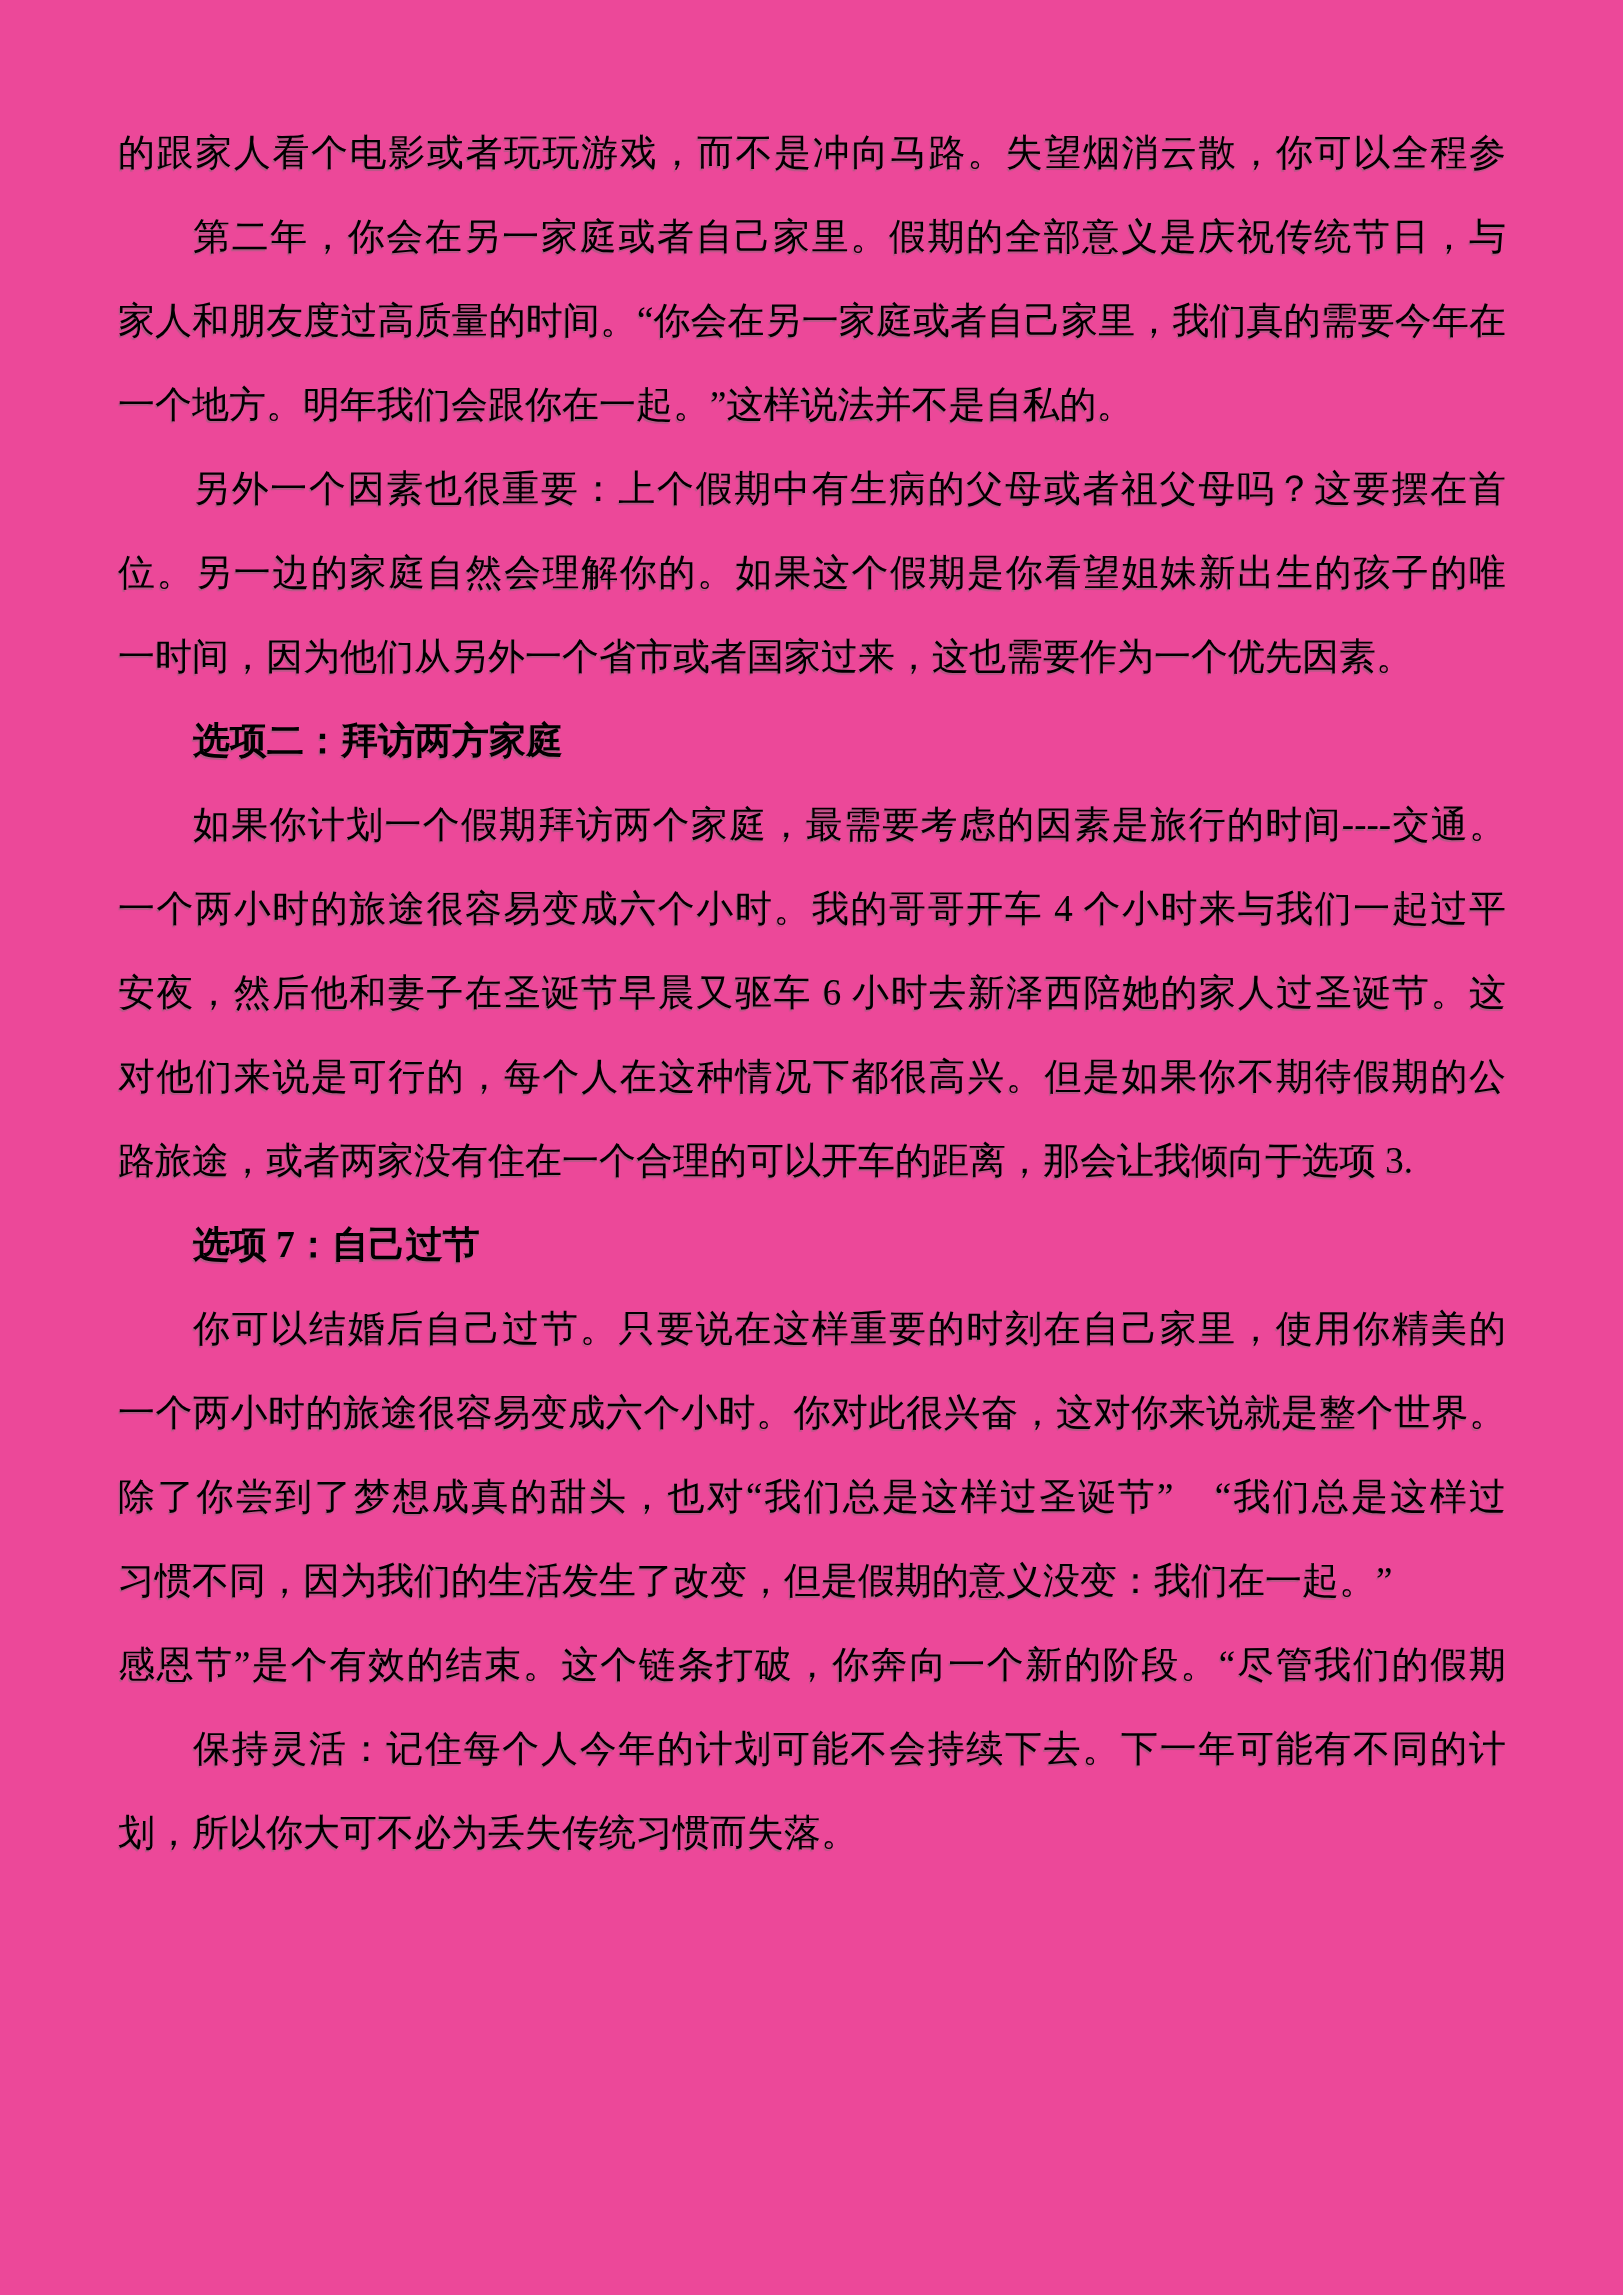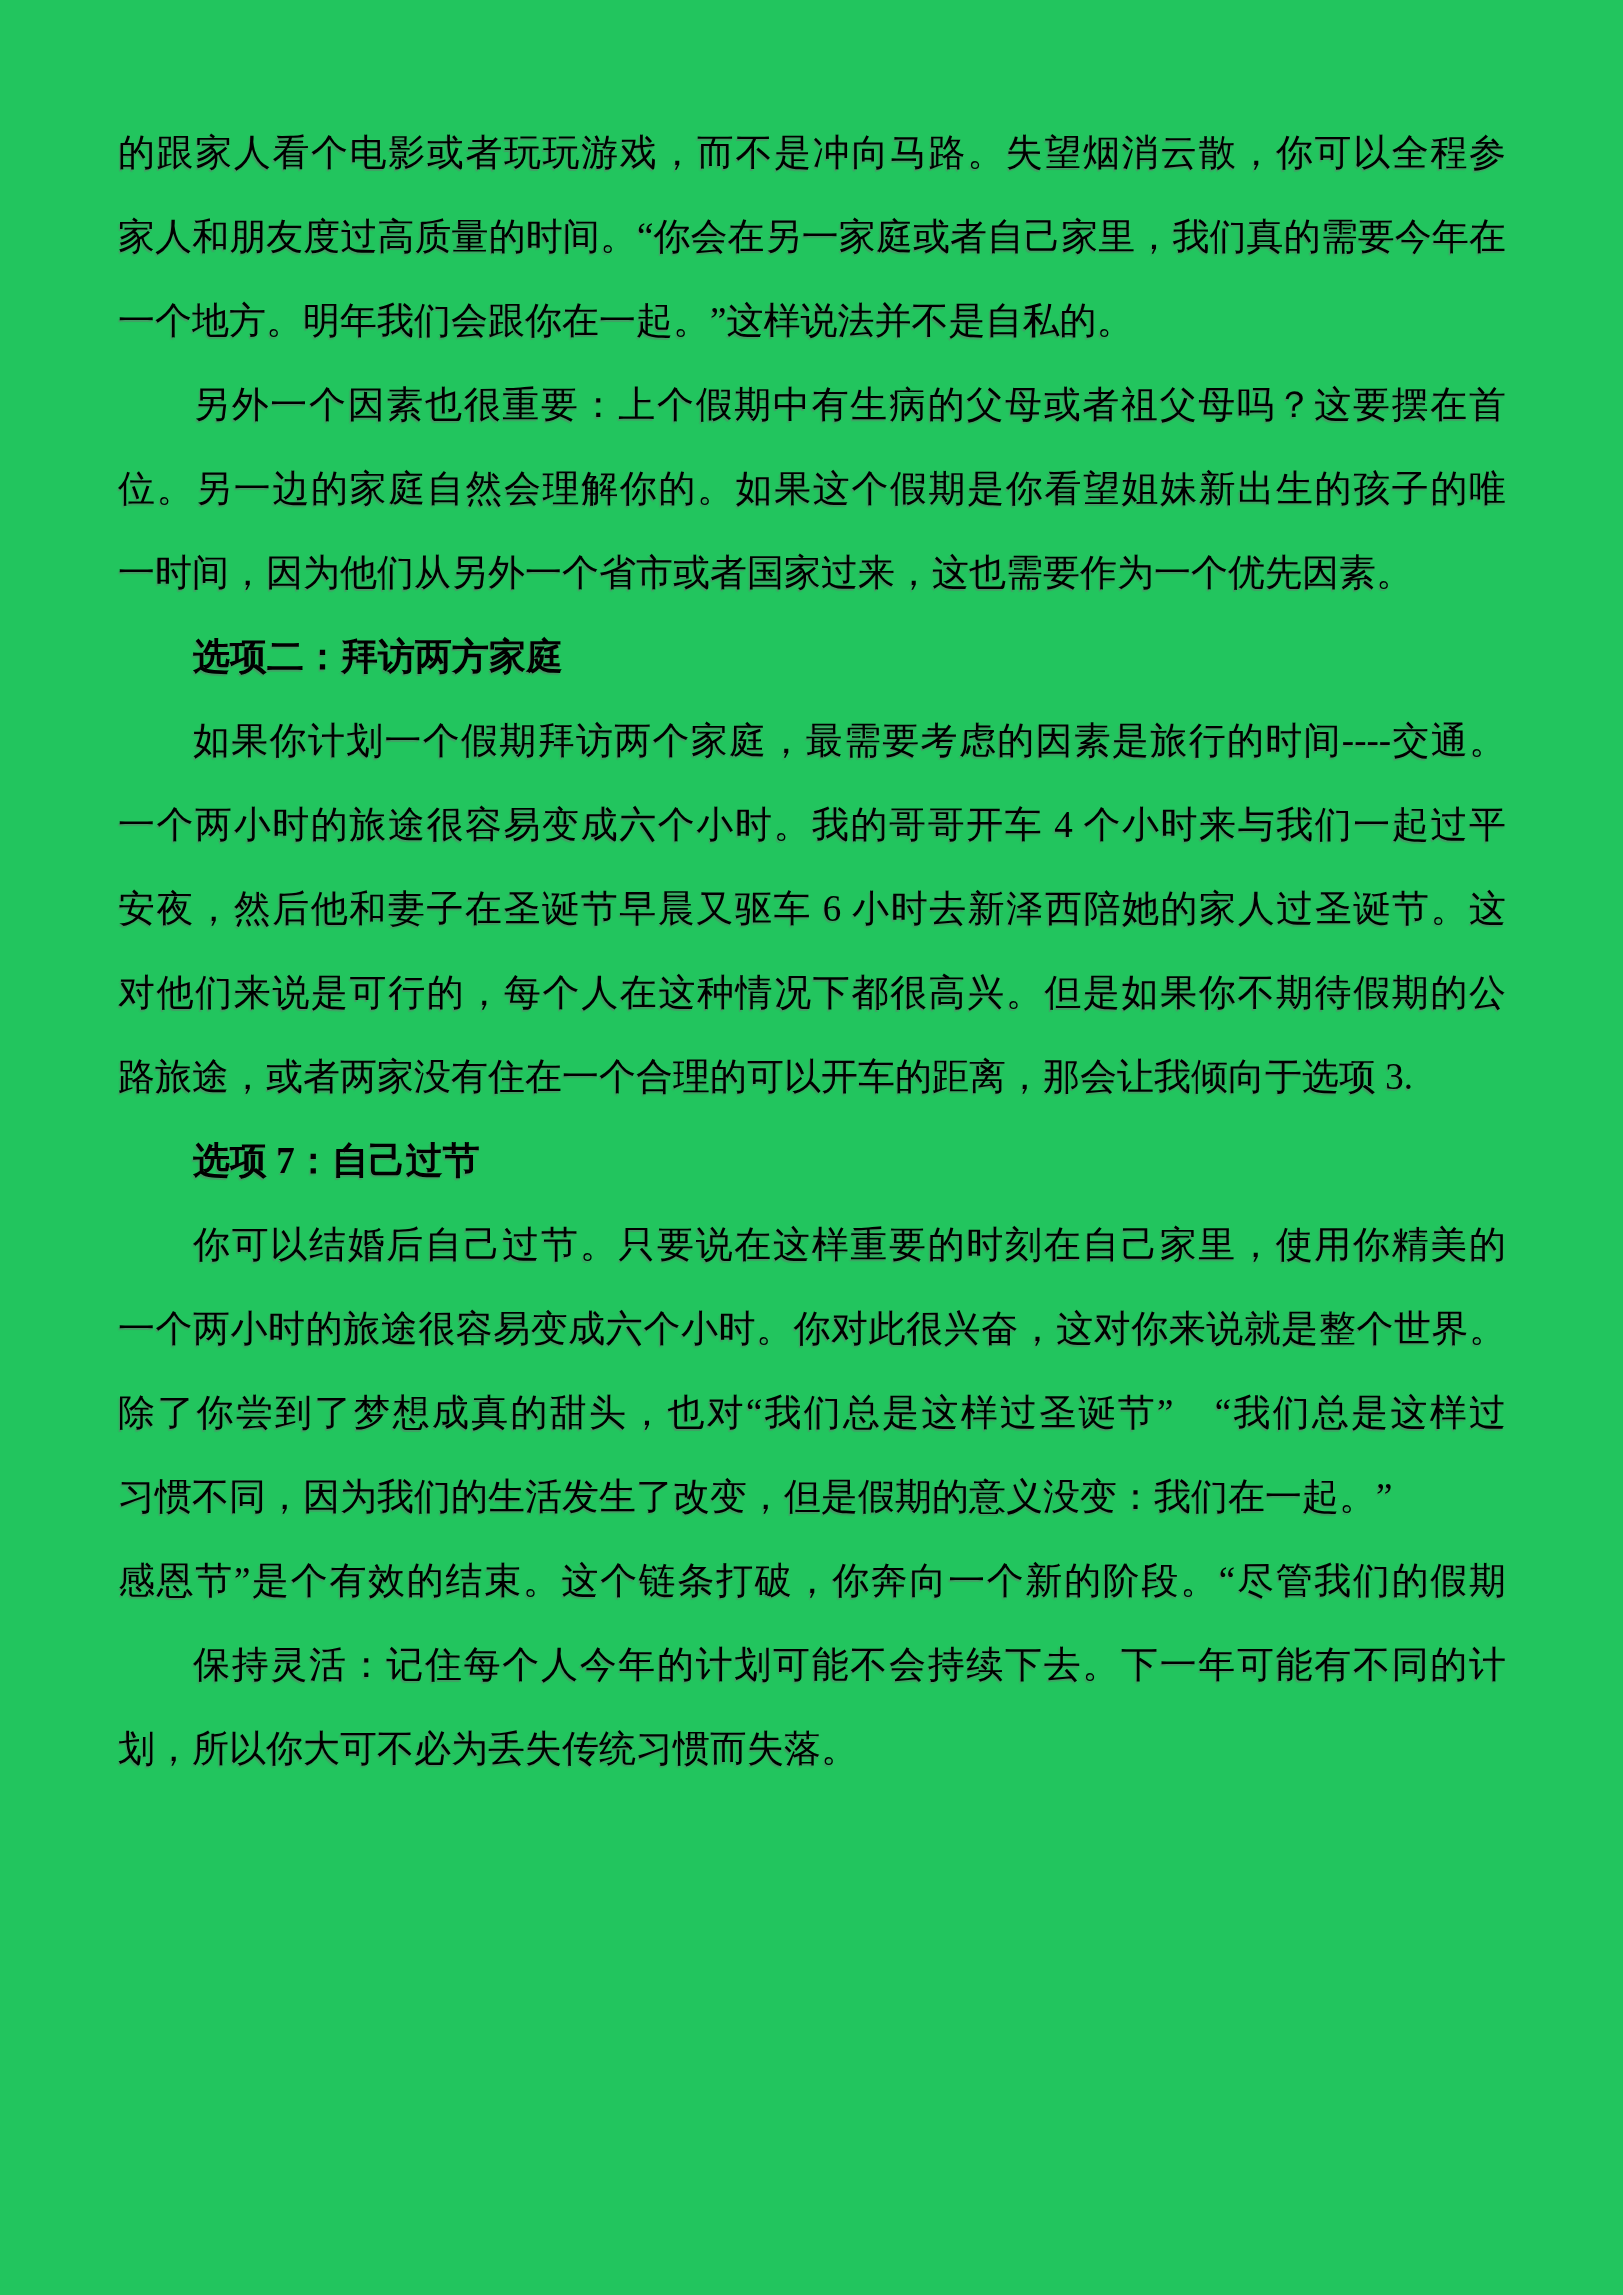--- a/index.html
+++ b/index.html
@@ -4,21 +4,21 @@
 <style>
   html, body {
     margin: 0;
     padding: 0;
     background: #ffffff;
   }
   .page {
     position: relative;
     width: 1623px;
     height: 2295px;
-    background: #22c55e;
+    background: #ec4899;
     overflow: hidden;
     font-family: "Liberation Serif", "DejaVu Serif", serif;
   }
   .text-block {
     position: absolute;
     left: 118px;
     top: 111px;
     width: 1388px;
     font-size: 37px;
     line-height: 84px;
@@ -40,20 +40,21 @@
   .line.bold {
     font-weight: bold;
   }
 </style>
 </head>
 <body>
 
 <div class="page">
   <div class="text-block" id="text-block">
       <div class="line fill">的跟家人看个电影或者玩玩游戏，而不是冲向马路。失望烟消云散，你可以全程参</div>
+      <div class="line indent fill">第二年，你会在另一家庭或者自己家里。假期的全部意义是庆祝传统节日，与</div>
       <div class="line fill">家人和朋友度过高质量的时间。“你会在另一家庭或者自己家里，我们真的需要今年在</div>
       <div class="line">一个地方。明年我们会跟你在一起。”这样说法并不是自私的。</div>
       <div class="line indent fill">另外一个因素也很重要：上个假期中有生病的父母或者祖父母吗？这要摆在首</div>
       <div class="line fill">位。另一边的家庭自然会理解你的。如果这个假期是你看望姐妹新出生的孩子的唯</div>
       <div class="line">一时间，因为他们从另外一个省市或者国家过来，这也需要作为一个优先因素。</div>
       <div class="line indent bold">选项二：拜访两方家庭</div>
       <div class="line indent fill">如果你计划一个假期拜访两个家庭，最需要考虑的因素是旅行的时间----交通。</div>
       <div class="line fill">一个两小时的旅途很容易变成六个小时。我的哥哥开车 4 个小时来与我们一起过平</div>
       <div class="line fill">安夜，然后他和妻子在圣诞节早晨又驱车 6 小时去新泽西陪她的家人过圣诞节。这</div>
       <div class="line fill">对他们来说是可行的，每个人在这种情况下都很高兴。但是如果你不期待假期的公</div>

